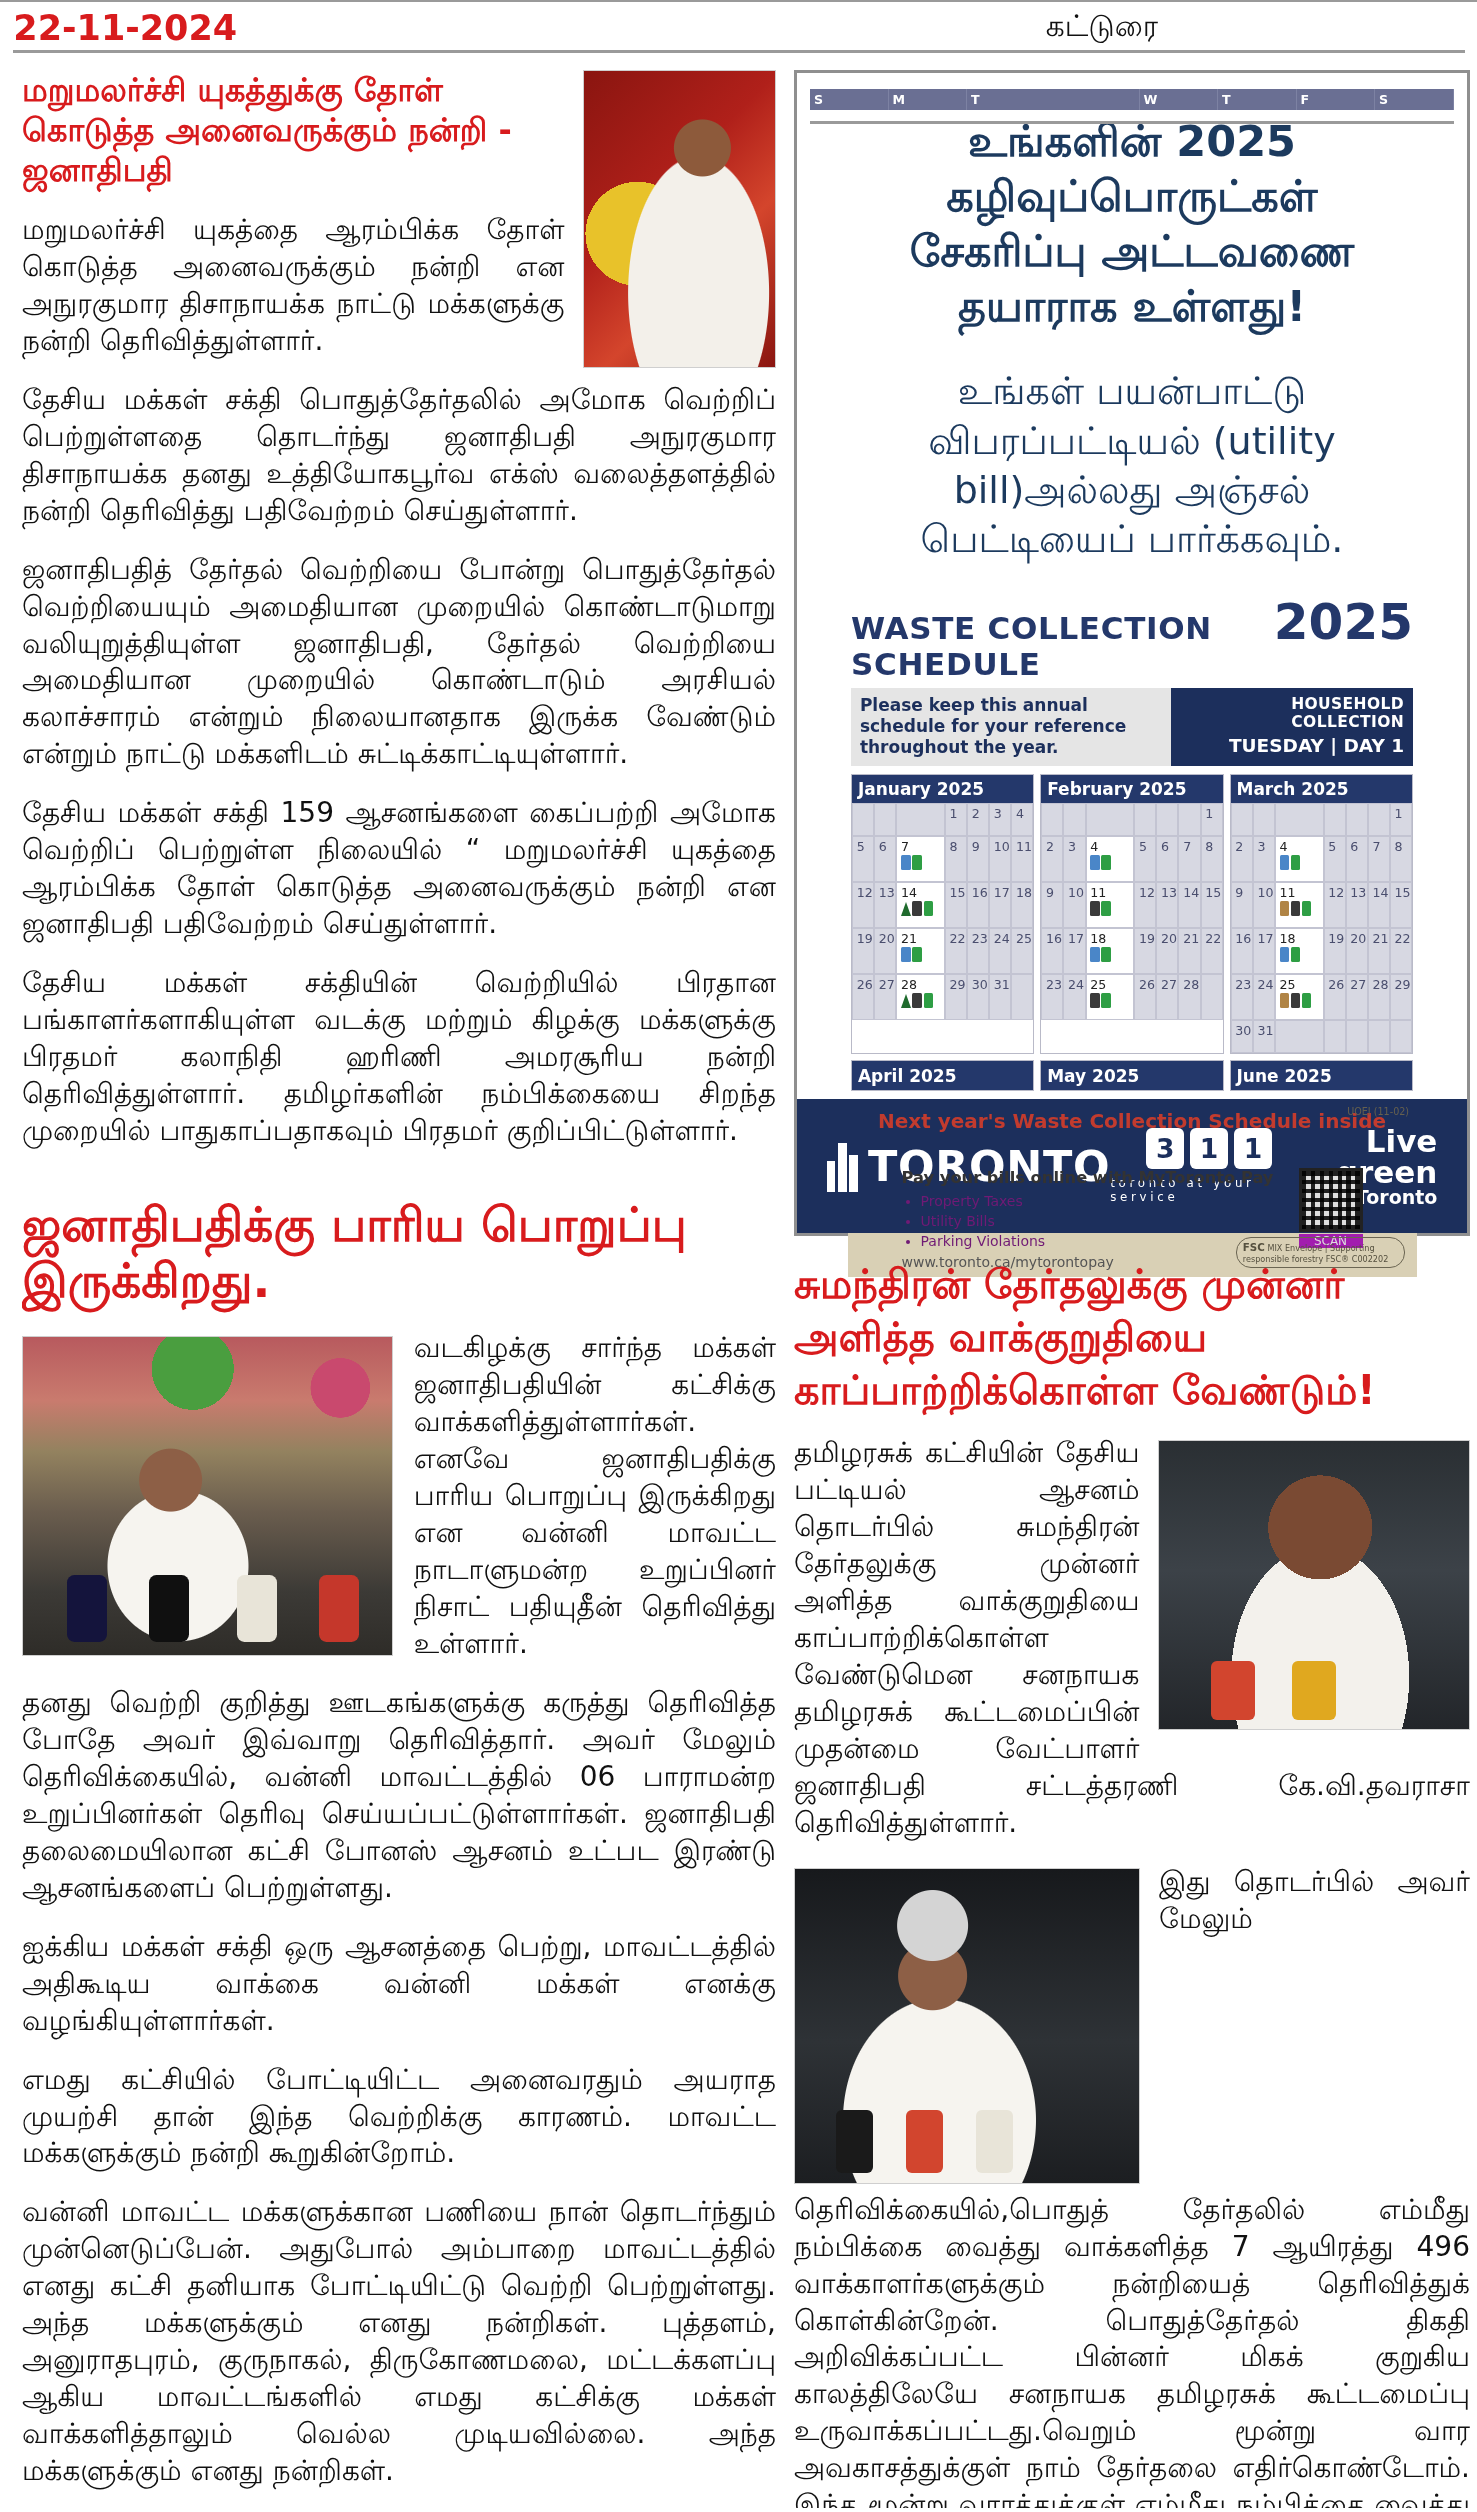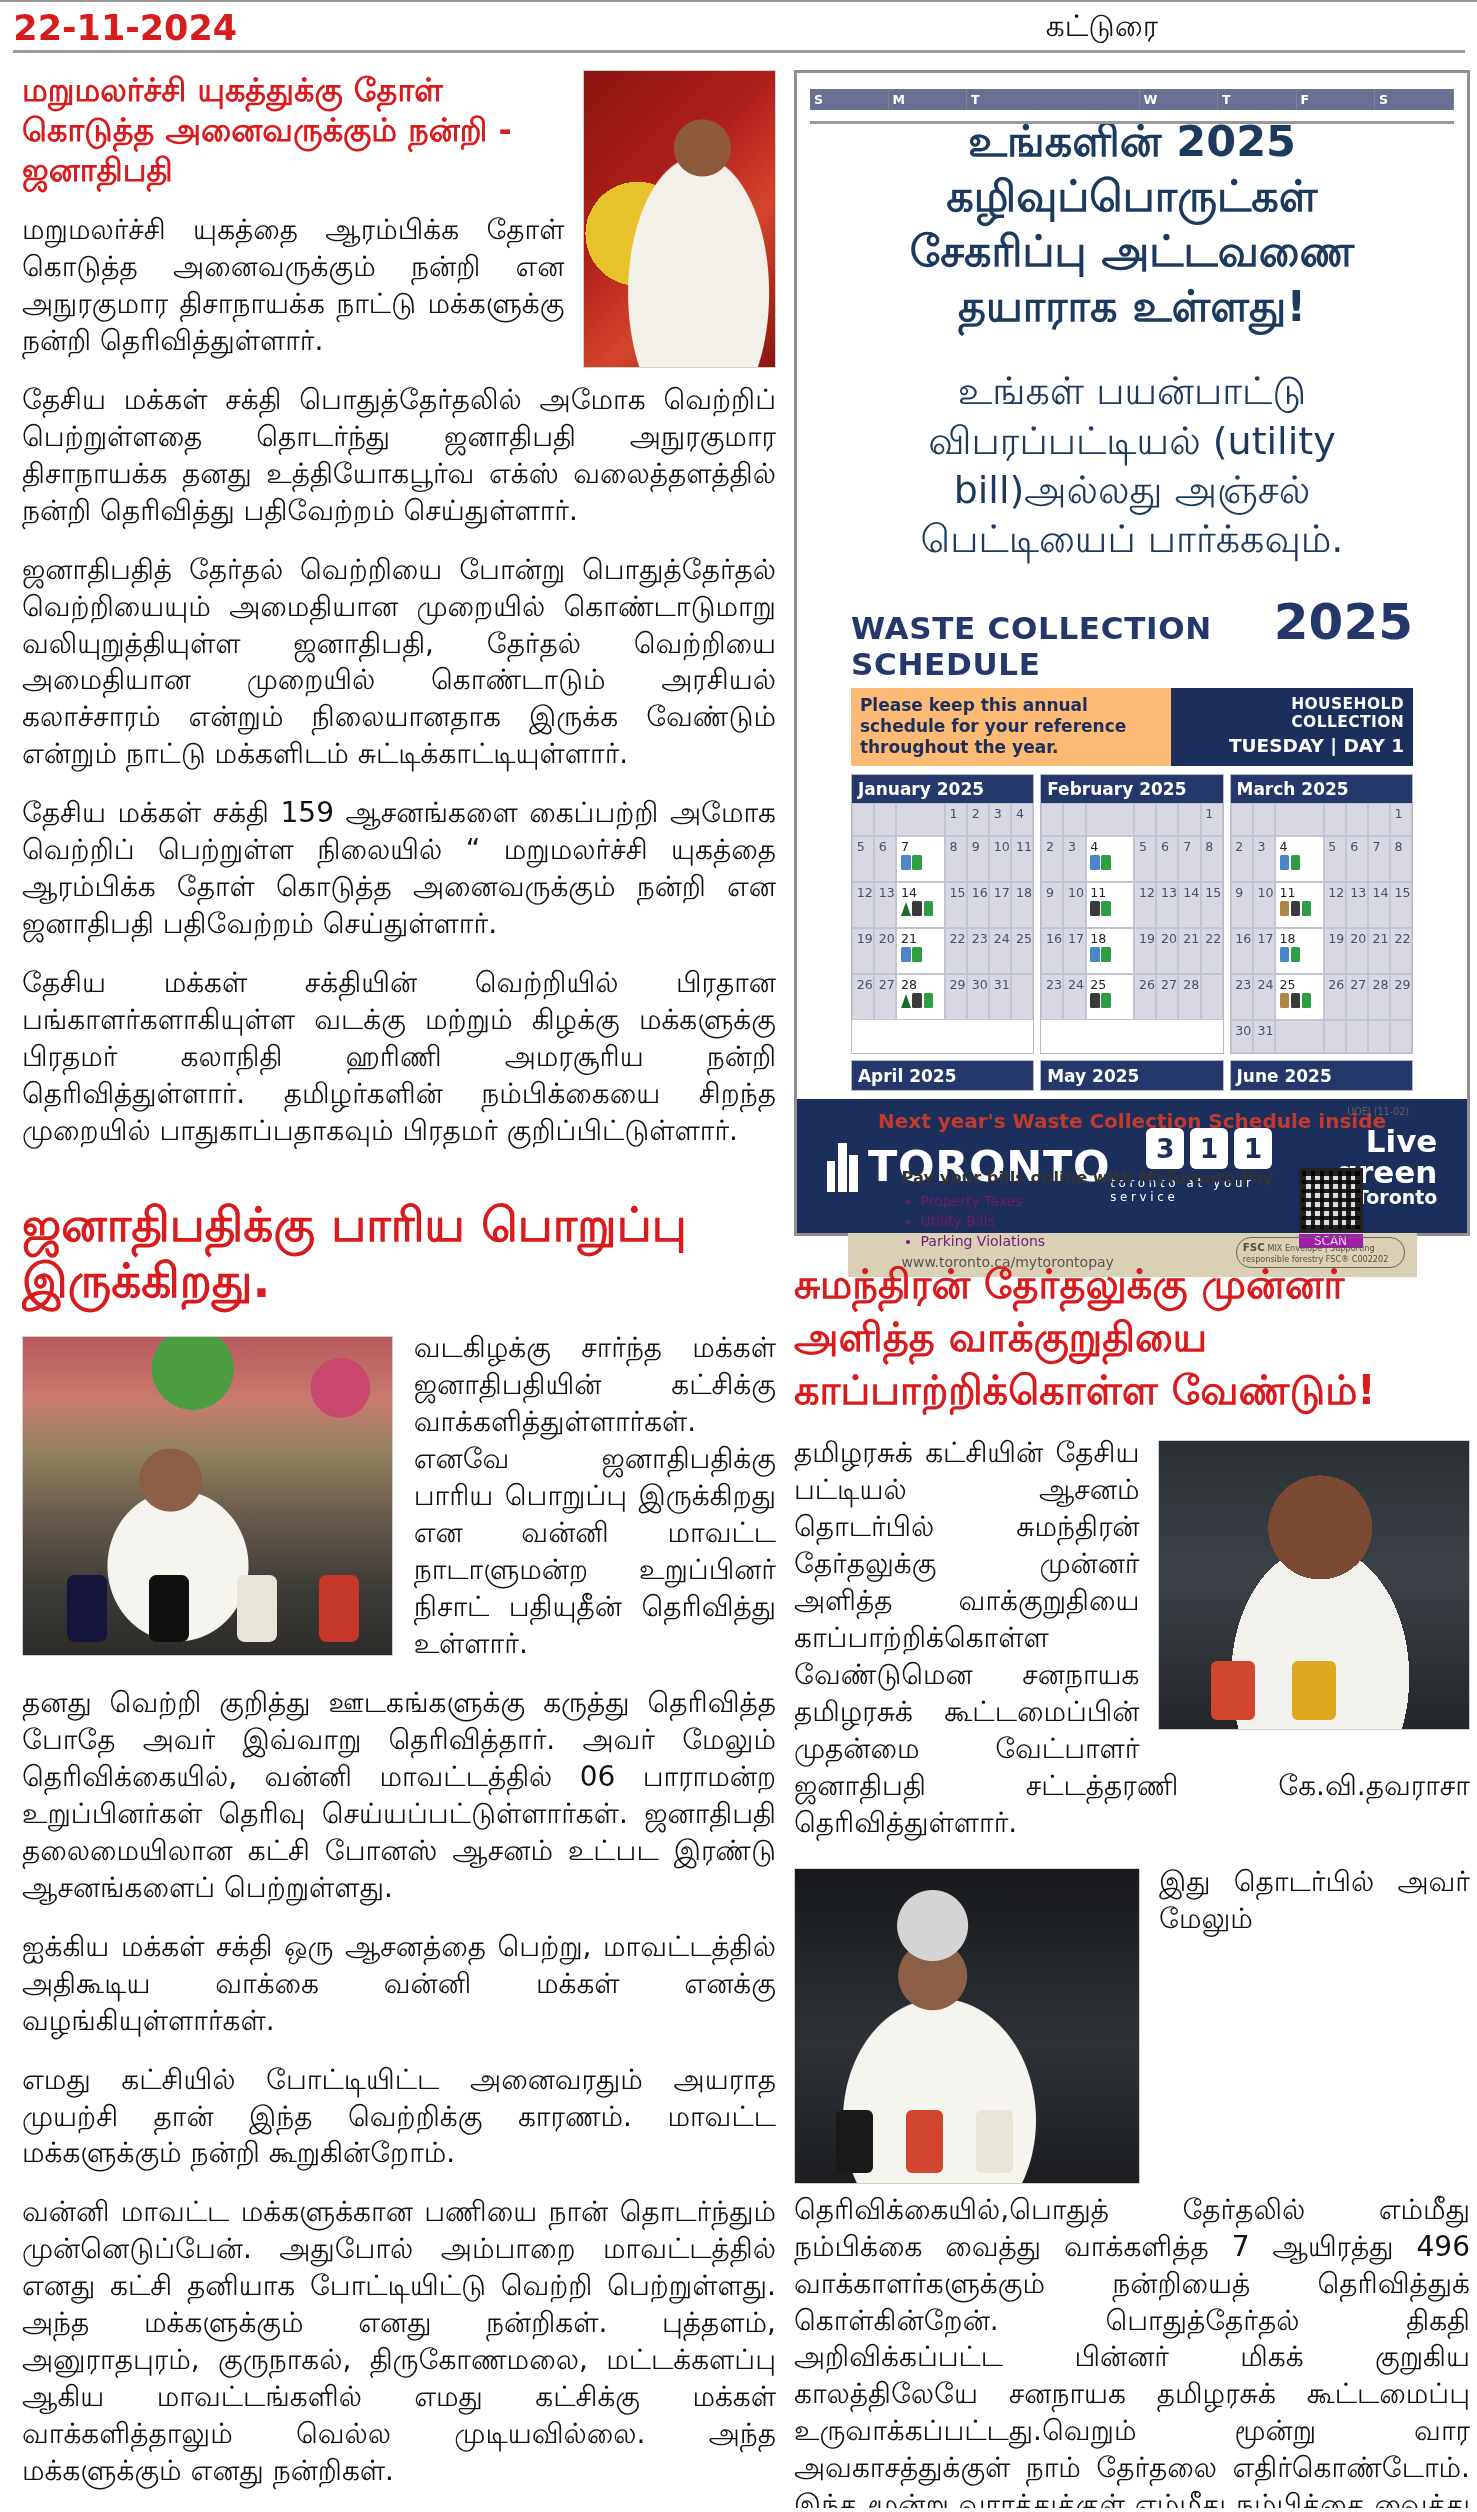--- a/index.html
+++ b/index.html
@@ -61,21 +61,21 @@
   .ad-title{margin:41px auto 0;width:473px;text-align:center;color:#1c3a5e;font-weight:bold;
             font-size:43px;line-height:1.28;}
   .ad-sub{margin:33px auto 0;width:443px;text-align:center;color:#1c3a5e;
           font-size:38px;line-height:1.3;}
   
   .calendar{margin:28px auto 0;width:562px;background:#fff;}
   .cal-head{display:flex;align-items:baseline;justify-content:space-between;}
   .cal-title{font-size:31px;font-weight:800;color:#24386b;letter-spacing:0.7px;}
   .cal-year{font-size:50px;font-weight:800;color:#24386b;}
   .cal-banners{display:flex;margin-top:5.9px;}
-  .cal-note{flex:1.35;background:#fdba74;color:#1c2f5c;font-size:17px;font-weight:bold;
+  .cal-note{flex:1.35;background:#e5e5e5;color:#1c2f5c;font-size:17px;font-weight:bold;
             padding:7.4px 8.9px;line-height:1.25;}
   .cal-house{flex:1;background:#1c2f5c;color:#fff;text-align:right;padding:7.4px 8.9px;}
   .cal-house .hc1{font-size:15.5px;font-weight:bold;letter-spacing:0.4px;}
   .cal-house .hc2{font-size:18.5px;font-weight:bold;margin-top:4.4px;}
   .cal-months{display:grid;grid-template-columns:1fr 1fr 1fr;gap:5.9px;margin-top:7.4px;}
   .month{border:0.7px solid #b9bac8;}
   .month-title{background:#24386b;color:#fff;font-size:17px;font-weight:bold;padding:4.4px 5.9px;}
   .week-row{display:grid;grid-template-columns:1fr 1fr 2.2fr 1fr 1fr 1fr 1fr;}
   .week-row.header div{background:#6a6f93;color:#fff;font-size:12.6px;font-weight:bold;
                        padding:3px 0 3px 3.7px;border-right:0.7px solid #7d82a3;}

